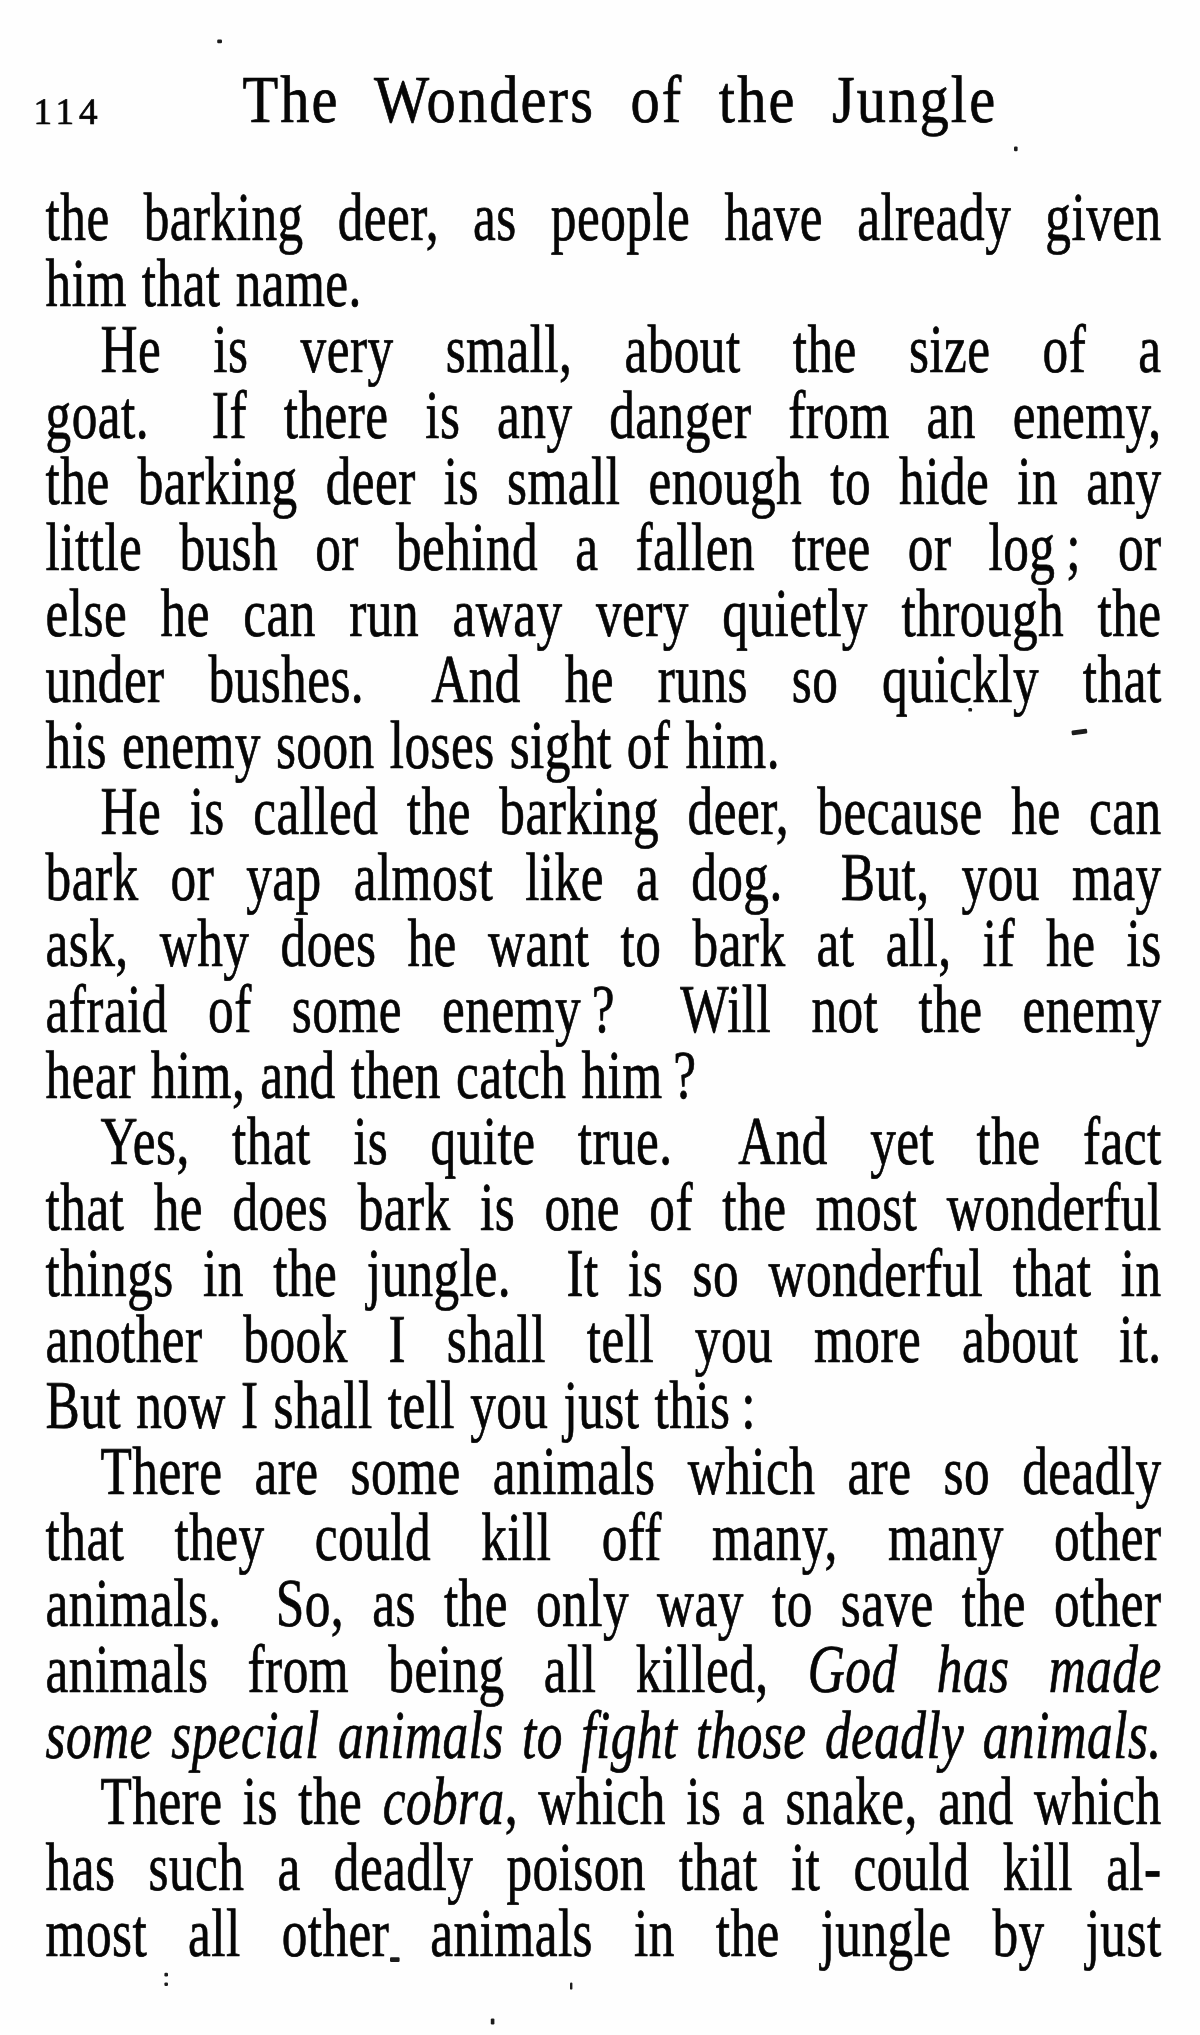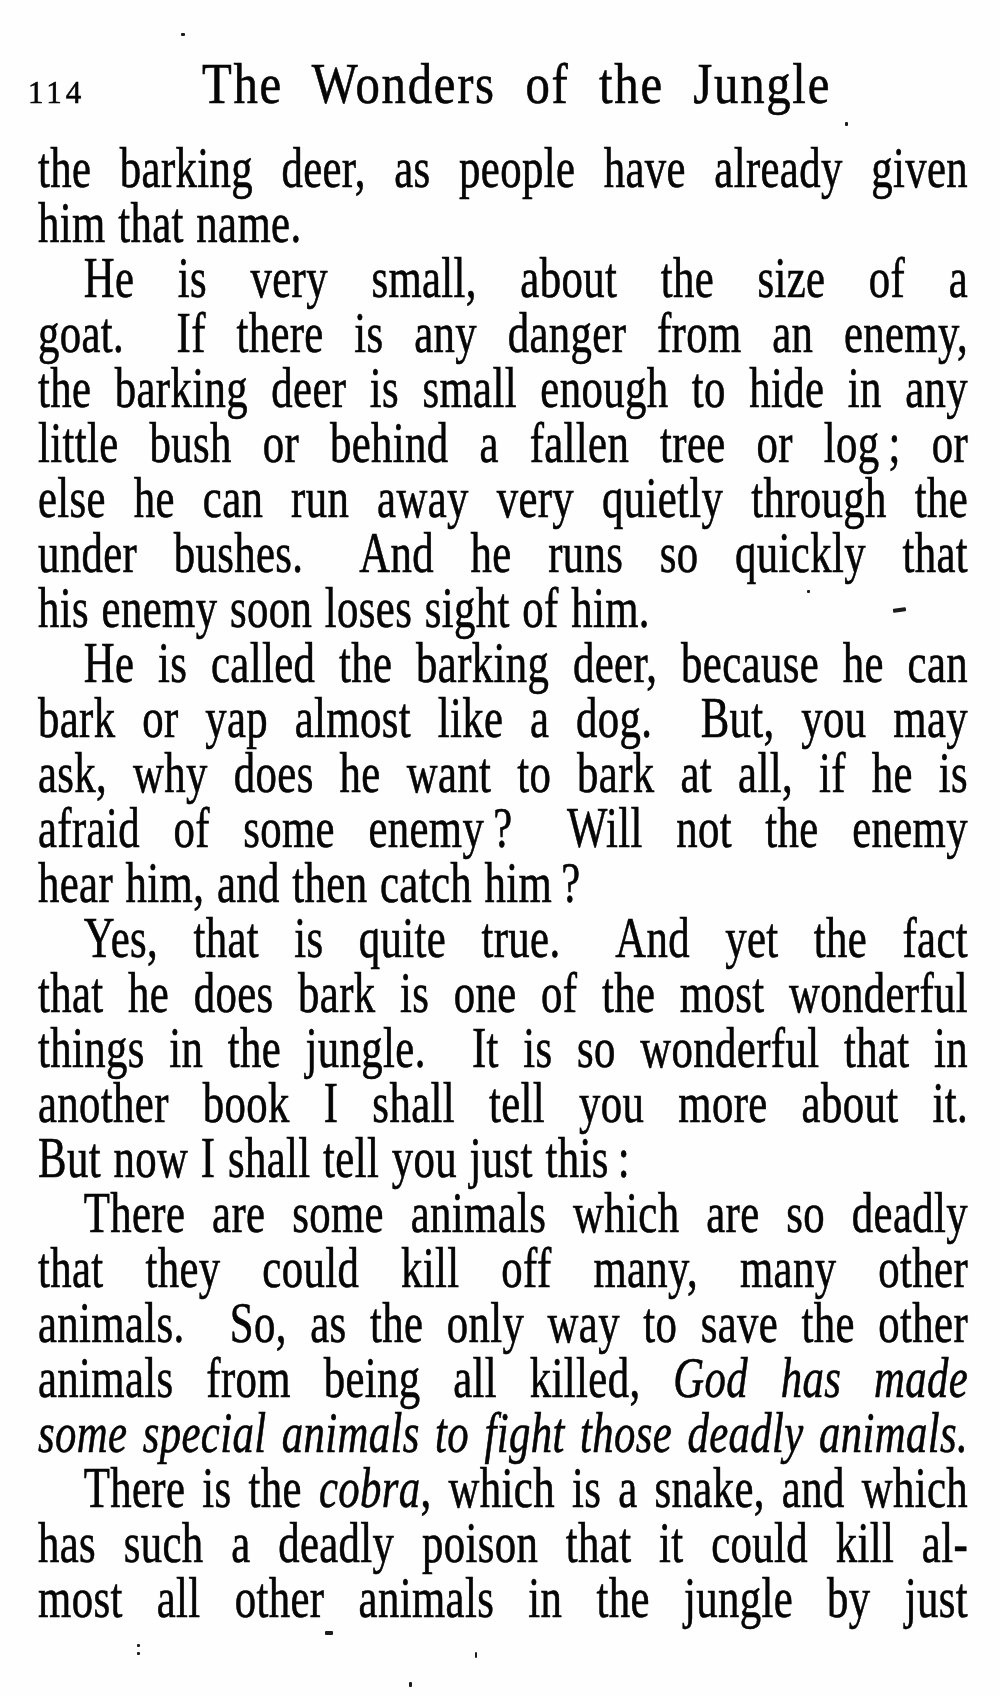--- a/index.html
+++ b/index.html
@@ -37,21 +37,21 @@
     letter-spacing: 2px;
     word-spacing: 18px;
     white-space: nowrap;
     transform: scaleX(0.87);
     transform-origin: 0 0;
   }
   
   .text-block {
     position: absolute;
     left: 38px;
-    top: 140px;
+    top: 154px;
     width: 930px;
   }
   .tline {
     font-size: 57px;
     line-height: 55px;
     width: 1240px;
     transform: scaleX(0.75);
     transform-origin: 0 0;
     text-align: justify;
     text-align-last: left;

